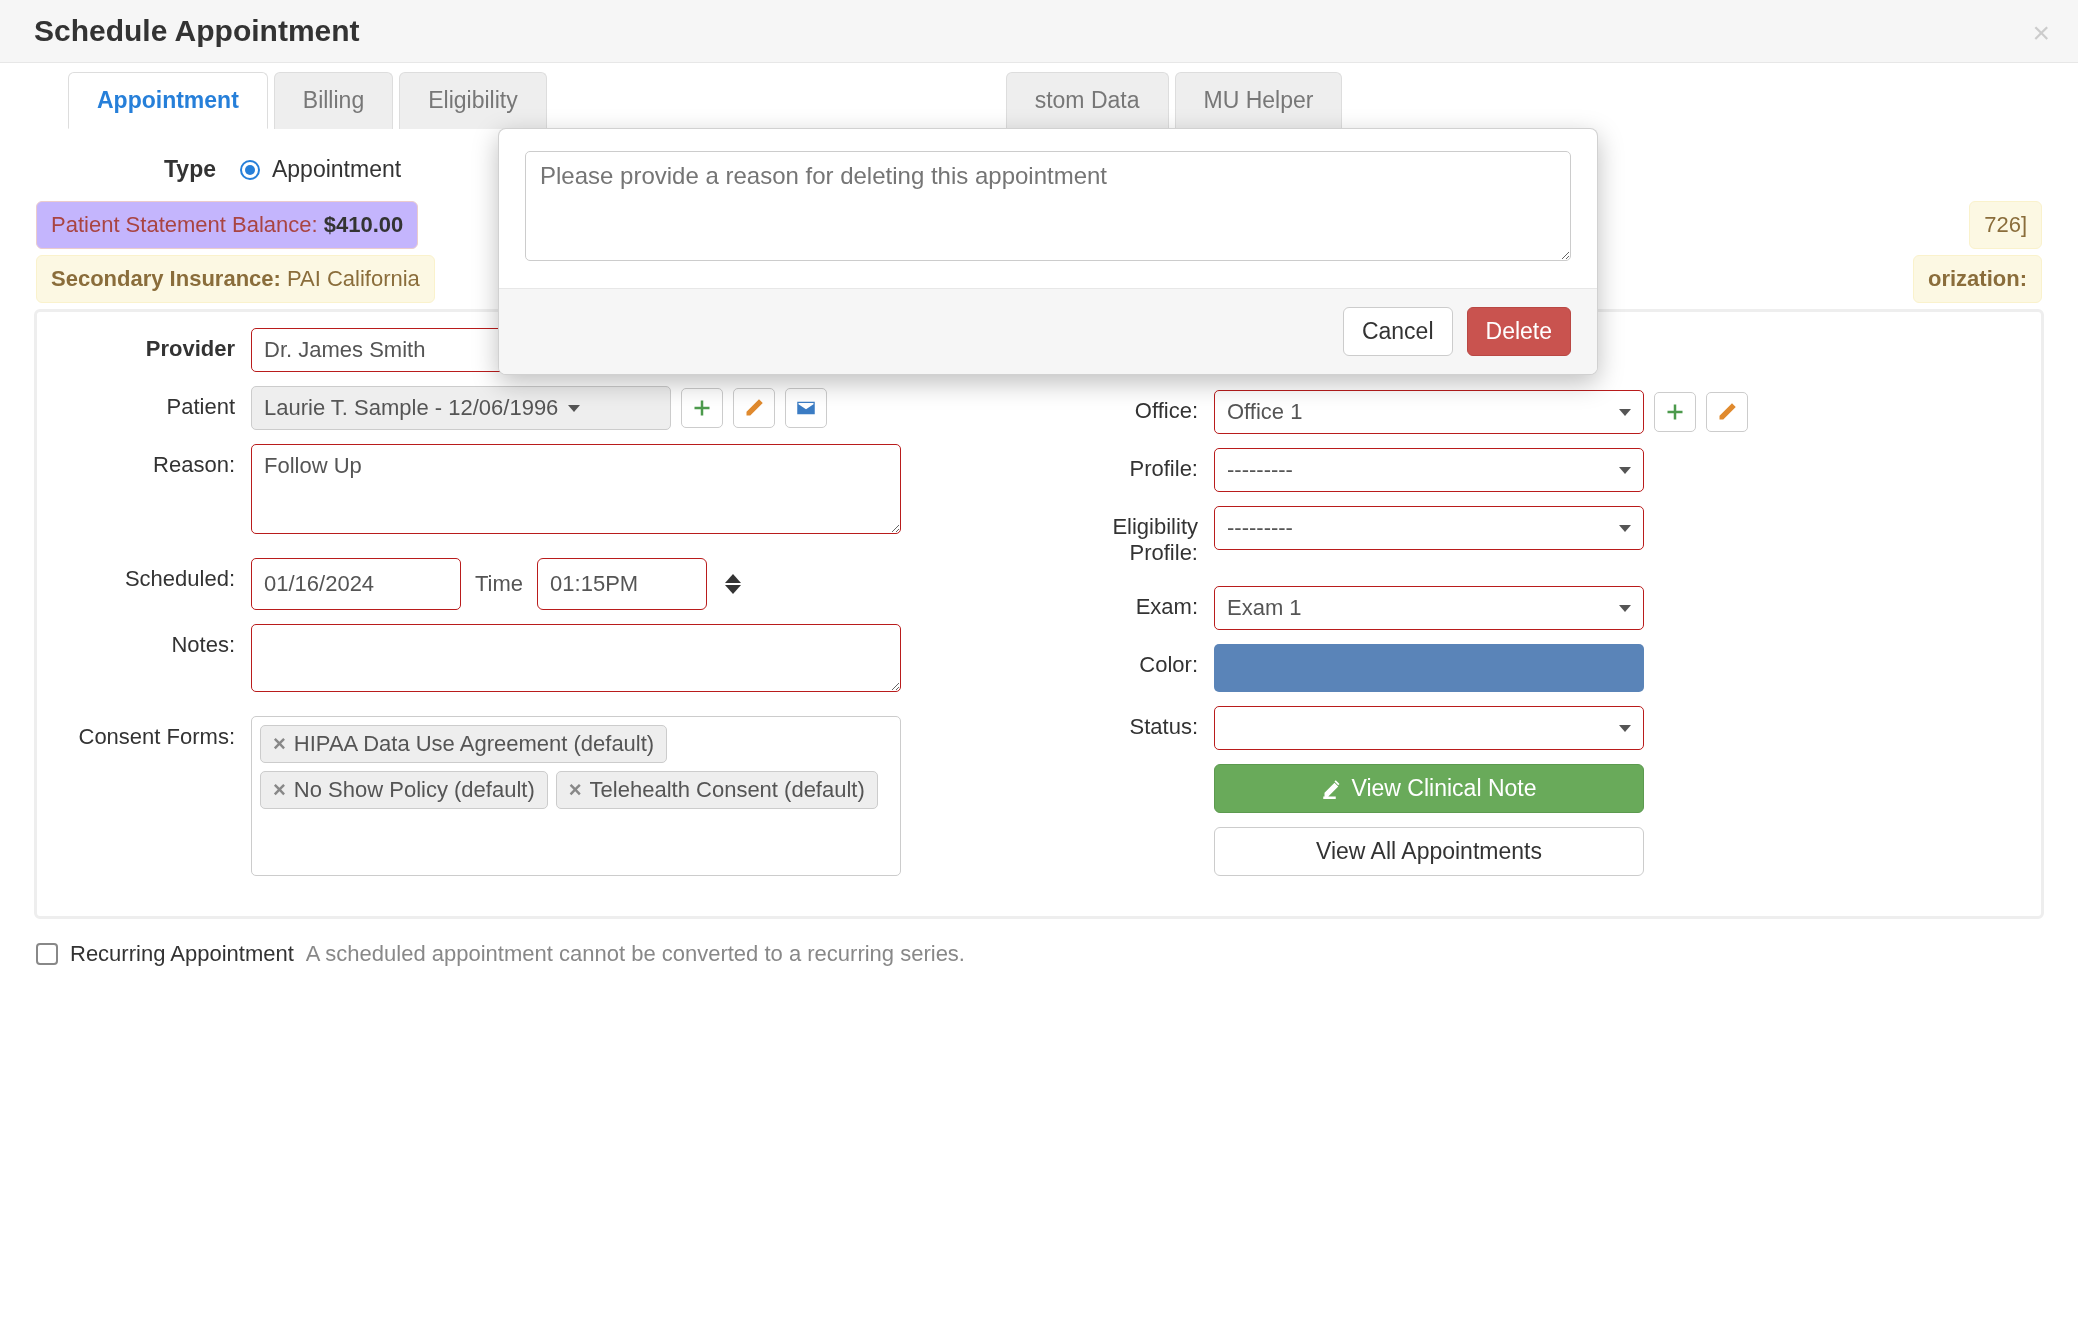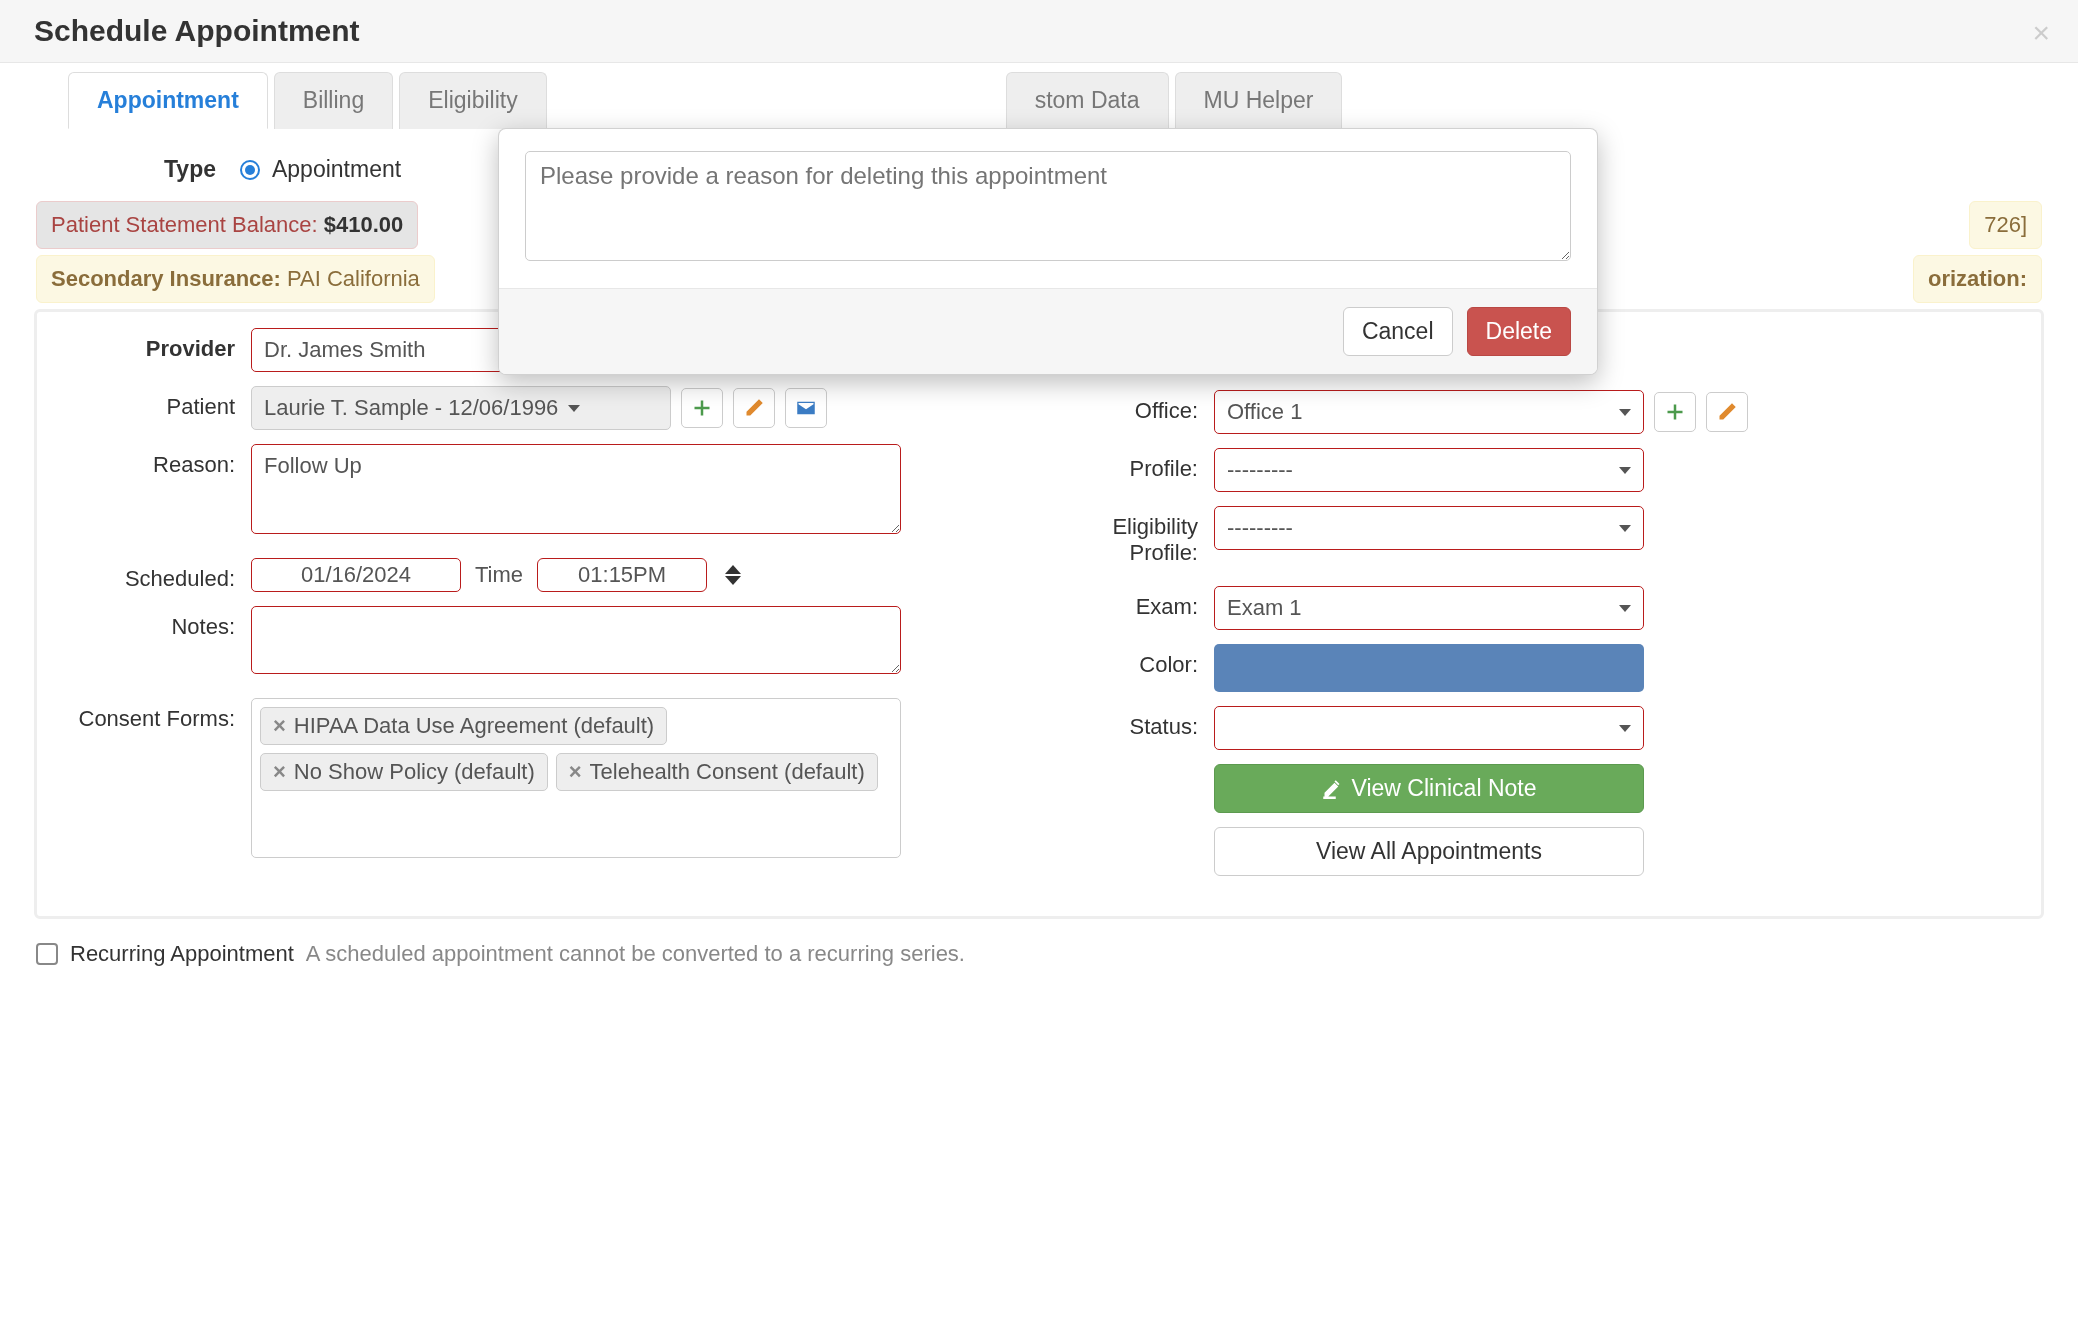--- a/index.html
+++ b/index.html
@@ -62,21 +62,21 @@
   }
   .radio-dot::after {
     content: ""; width: 10px; height: 10px; border-radius: 50%;
     background: #267fd9;
   }
   .alert-row { display: flex; gap: 8px; margin-bottom: 6px; padding: 0 2px; }
   .alert {
     padding: 10px 14px; border-radius: 6px; font-size: 22px;
     border: 1px solid transparent;
   }
-  .alert.red { background: #e5e5e5; color: #a94442; border-color: #ebcccc; }
+  .alert.red { background: #c4b5fd; color: #a94442; border-color: #ebcccc; }
   .alert.red .amt { font-weight: 700; color: #333; }
   .alert.yellow { background: #fcf8e3; color: #8a6d3b; border-color: #faf2cc; }
   .alert.yellow .lbl { font-weight: 700; }
   .panel {
     border: 3px solid #eee; border-radius: 6px;
     padding: 16px 14px 26px 14px;
     display: flex; gap: 10px;
   }
   .col { flex: 1; }
   .form-row { display: flex; align-items: flex-start; margin-bottom: 14px; }
@@ -97,21 +97,21 @@
   }
   .caret-down {
     width: 0; height: 0; border-left: 6px solid transparent;
     border-right: 6px solid transparent; border-top: 7px solid #555;
   }
   .textarea {
     width: 650px; height: 68px; resize: both;
     font-family: inherit;
   }
   .textarea.tall { height: 90px; }
-  .input { height: 34px; text-align: center; }
+  .input { height: 52px; }
   .patient-select {
     background: #eee; width: 420px; display: flex; align-items: center;
     border: 1px solid #ccc; border-radius: 5px; padding: 6px 12px; height: 44px;
     font-size: 22px; color: #555; gap: 10px; cursor: pointer;
   }
   .icon-btn {
     width: 42px; height: 40px; border: 1px solid #ccc; border-radius: 5px;
     background: #fff; display: inline-flex; align-items: center; justify-content: center;
     cursor: pointer; font-size: 20px;
   }

